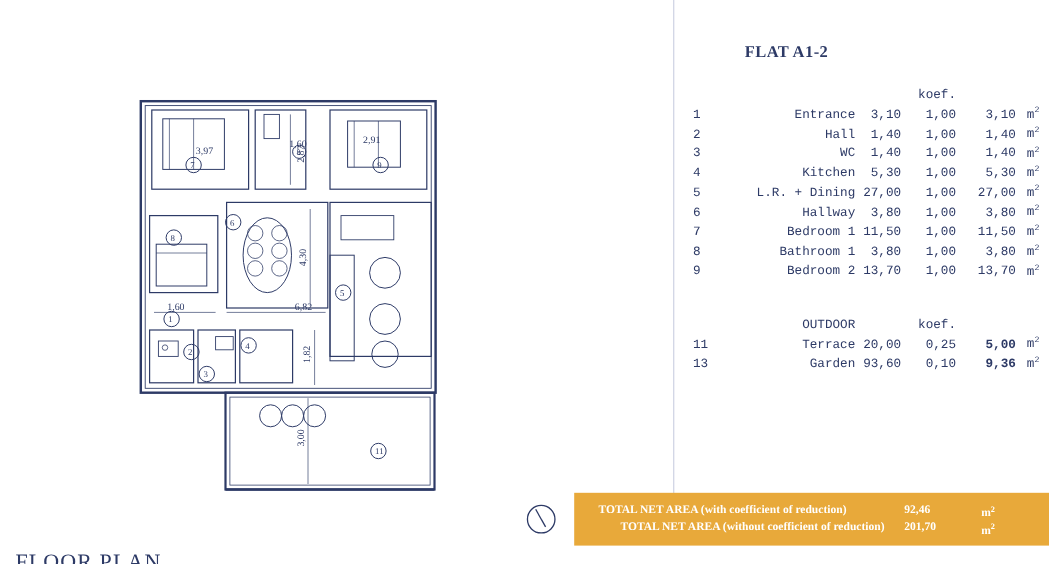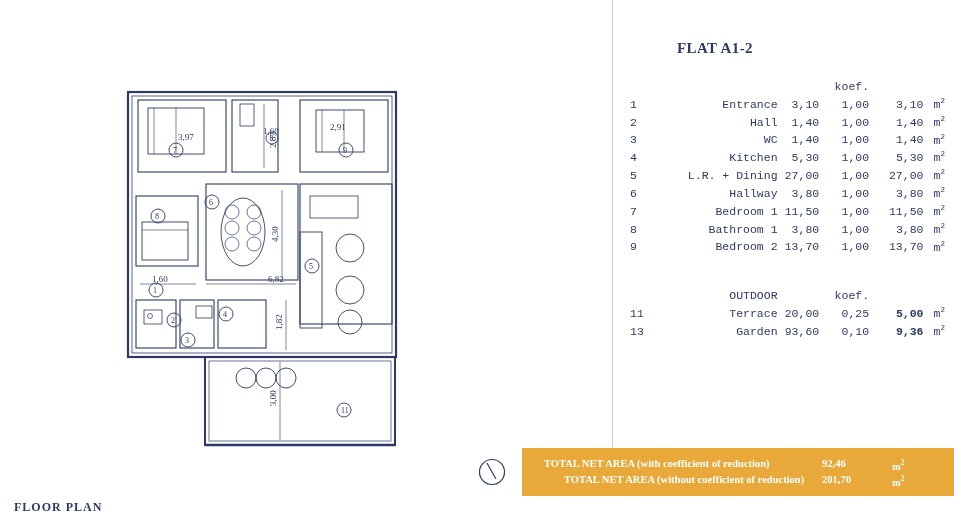--- a/index.html
+++ b/index.html
@@ -112,22 +112,22 @@
     left: 478px;
     top: 458px;
     width: 28px;
     height: 28px;
   }
 
   .footer-text {
     position: absolute;
     left: 14px;
     top: 500px;
-    font-size: 12px;
-    font-weight: bold;
+    font-size: 20px;
+    font-weight: normal;
     letter-spacing: 1px;
     color: #2d3a66;
     overflow: hidden;
     height: 13px;
   }
 </style>
 </head>
 <body>
 
 <div class="plan-wrap">

